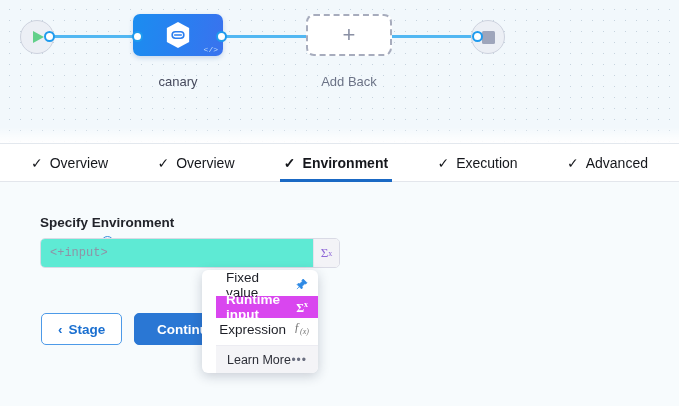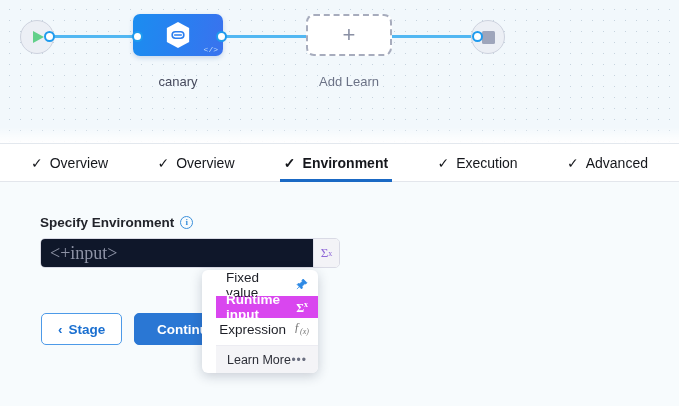--- a/index.html
+++ b/index.html
@@ -112,41 +112,41 @@
   .tab-lead { width: 27px; }
 
   
   .panel {
     position: absolute; left: 0; top: 182px; width: 679px; height: 224px;
     background: #f7fbfd;
   }
   .field-label {
     position: absolute; left: 40px; top: 215px;
     font-size: 13.5px; font-weight: bold; color: #22242b;
-    display: flex; align-items: center; gap: 6px;
+    display: flex; align-items: center; gap: 6px; flex-direction: column;
   }
   .info-icon {
     width: 13px; height: 13px; border-radius: 50%;
     border: 1.2px solid #3a8fdb; color: #3a8fdb;
     font-size: 9px; font-weight: bold; font-family: "Liberation Serif", serif;
     display: inline-flex; align-items: center; justify-content: center;
     line-height: 1;
   }
 
   .input-wrap {
     position: absolute; left: 40px; top: 238px;
     width: 300px; height: 30px;
     display: flex; align-items: stretch;
     border: 1px solid #d9dae5; border-radius: 5px;
     background: #ffffff; overflow: hidden;
   }
   .input-box {
-    flex: 1; border: none; outline: none; background: #0f172a;
-    padding: 0 9px; font-size: 18px; color: #6b6f80;
-    font-family: Liberation Serif, serif;
+    flex: 1; border: none; outline: none; background: #5eead4;
+    padding: 0 9px; font-size: 12px; color: #6b6f80;
+    font-family: Liberation Mono, monospace;
   }
   .input-box::placeholder { color: #8e93a6; }
   .sigma-btn {
     width: 26px; background: #f3f3f7; border-left: 1px solid #e2e3ec;
     display: flex; align-items: center; justify-content: center;
     color: #8f68d8; font-size: 13px; cursor: pointer;
     font-family: "Liberation Serif", serif;
   }
   .sigma-btn sup { font-size: 8px; }
 
@@ -209,21 +209,21 @@
         <line x1="10.4" y1="15" x2="17.6" y2="15" stroke="#2a7ef0" stroke-width="1.5" stroke-linecap="round"></line>
       </svg>
       <span class="code-badge">&lt;/&gt;</span>
     </div>
     <div class="dot dot-node-out"></div>
     <div class="node-label canary">canary</div>
 
     <div class="add-stage">
       <span class="plus-sign">+</span>
     </div>
-    <div class="node-label add">Add Learn</div>
+    <div class="node-label add">Add Back</div>
 
     <div class="dot dot-end"></div>
     <div class="terminal end">
       <div class="stop-sq"></div>
     </div>
   </div>
 
   <div class="tabs">
     <div class="tab-lead"></div>
     <div class="tab">

